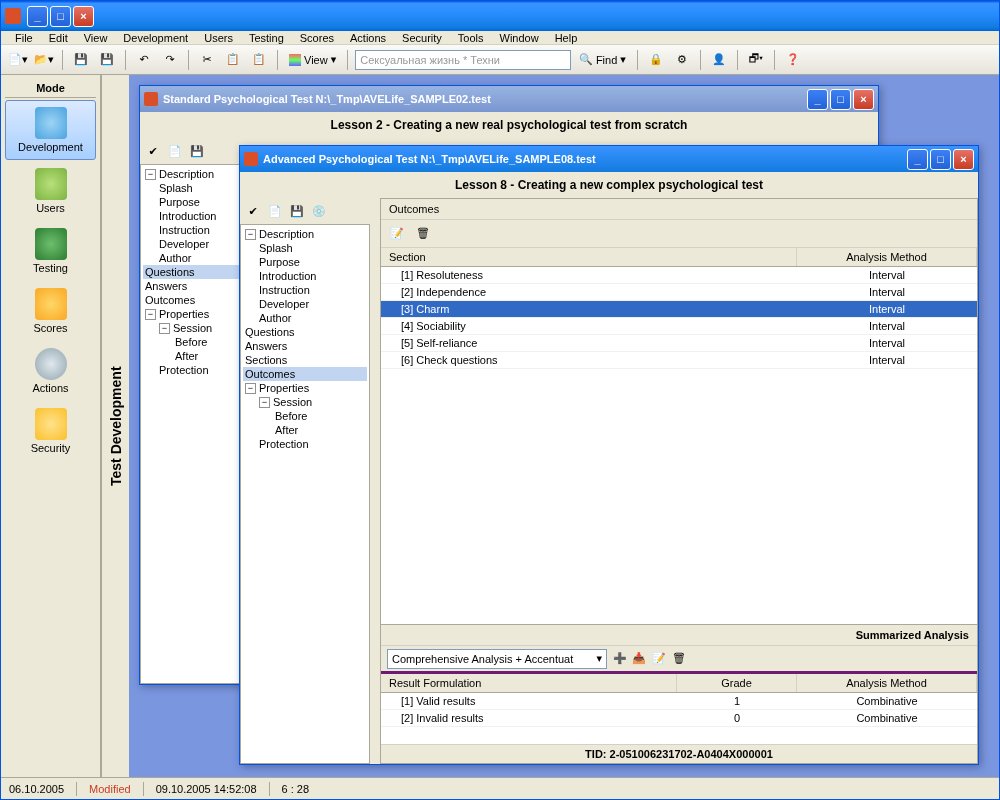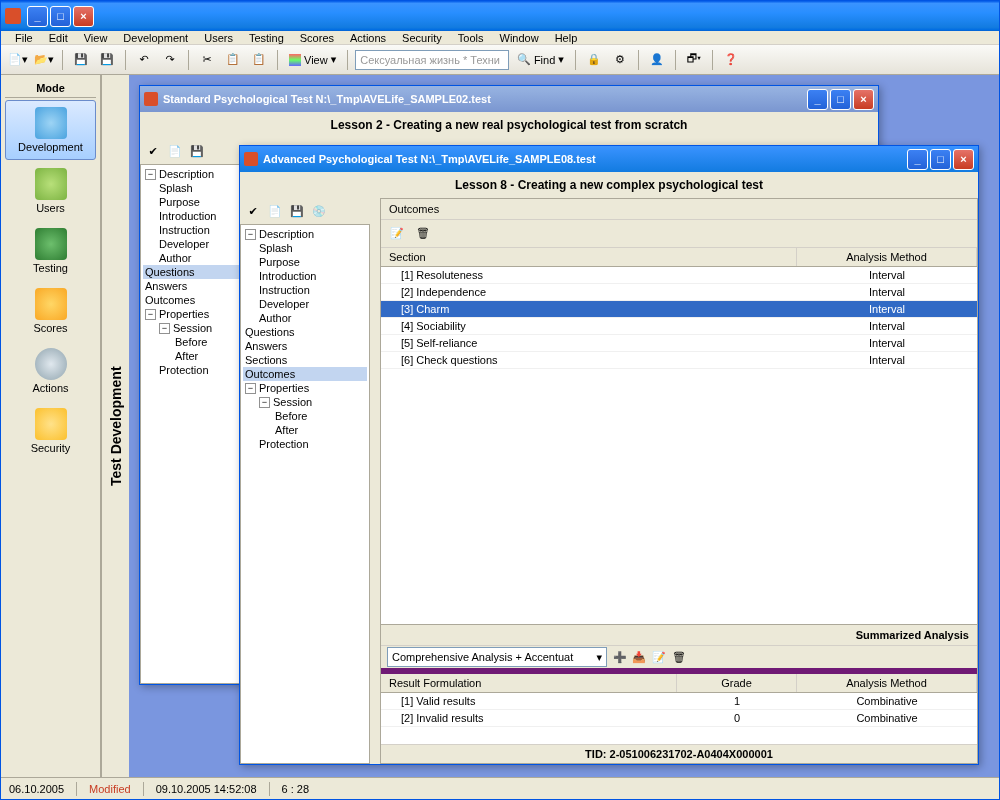--- a/index.html
+++ b/index.html
@@ -16,21 +16,21 @@
 .win-btn.max { background: linear-gradient(to bottom, #3c81f3, #2362d8); }
 .win-btn.close { background: linear-gradient(to bottom, #e57268, #c83c23); }
 
 .menubar { height: 14px; background: #ece9d8; display: flex; align-items: center; padding: 0 8px; gap: 4px; border-bottom: 1px solid #d4d0c8; }
 .menubar span { padding: 2px 6px; cursor: pointer; }
 
 .toolbar { height: 30px; background: linear-gradient(to bottom, #fafaf7, #e6e3d9); display: flex; align-items: center; padding: 0 6px; gap: 4px; border-bottom: 1px solid #aca899; }
 .toolbar .tb-btn { width: 22px; height: 22px; display: flex; align-items: center; justify-content: center; cursor: pointer; border-radius: 2px; }
 .toolbar .sep { width: 1px; height: 20px; background: #aca899; margin: 0 3px; }
 .toolbar .tb-text { padding: 2px 4px; cursor: pointer; display: flex; align-items: center; gap: 3px; }
-.toolbar .search-box { background: white; border: 1px solid #7f9db9; height: 20px; width: 154px; padding: 0 4px; color: #999; display: flex; align-items: center; }
+.toolbar .search-box { background: white; border: 1px solid #7f9db9; height: 20px; width: 216px; padding: 0 4px; color: #999; display: flex; align-items: center; }
 
 .main-content { flex: 1; display: flex; position: relative; background: #ece9d8; }
 
 .mode-panel { width: 100px; background: #ece9d8; border-right: 1px solid #aca899; padding: 4px; }
 .mode-title { font-weight: bold; text-align: center; padding: 3px 0; border-bottom: 1px solid #aca899; }
 .mode-item { display: flex; flex-direction: column; align-items: center; padding: 6px 2px; margin: 2px 0; cursor: pointer; border-radius: 3px; }
 .mode-item.selected { background: linear-gradient(to bottom, #dbeaff, #a7cfff); border: 1px solid #6a8ccb; }
 .mode-item .mi-icon { width: 32px; height: 32px; margin-bottom: 2px; border-radius: 4px; }
 .mode-item .mi-label { font-size: 11px; }
 
@@ -67,21 +67,21 @@
 
 .grid-panel { flex: 1; background: white; overflow: auto; }
 .grid-header { display: flex; background: #ece9d8; border-bottom: 1px solid #aca899; }
 .grid-header .gh-cell { padding: 3px 8px; border-right: 1px solid #d4d0c8; }
 .grid-row { display: flex; border-bottom: 1px solid #f0f0f0; cursor: pointer; }
 .grid-row.selected { background: #316ac5; color: white; }
 .grid-row .gr-cell { padding: 2px 8px 2px 20px; }
 
 .summary-section { border-top: 1px solid #aca899; background: #ece9d8; }
 .summary-header { padding: 4px 8px; font-weight: bold; background: #ece9d8; border-bottom: 1px solid #d4d0c8; text-align: right; }
-.summary-toolbar { height: 28px; display: flex; align-items: center; padding: 0 6px; gap: 6px; background: #ece9d8; border-bottom: 6px solid #701a75; }
+.summary-toolbar { height: 28px; display: flex; align-items: center; padding: 0 6px; gap: 6px; background: #ece9d8; border-bottom: 3px solid #701a75; }
 .summary-combo { background: white; border: 1px solid #7f9db9; height: 20px; padding: 0 4px; display: flex; align-items: center; width: 220px; justify-content: space-between; cursor: pointer; }
 
 .tid-bar { text-align: center; padding: 3px; font-weight: bold; background: #ece9d8; border-top: 1px solid #d4d0c8; }
 
 .statusbar { height: 22px; background: #ece9d8; border-top: 1px solid #aca899; display: flex; align-items: center; padding: 0 8px; gap: 12px; }
 .statusbar .sb-sep { width: 1px; height: 14px; background: #aca899; }
 .statusbar .modified { color: #c83c23; }
 </style>
 </head>
 <body>

